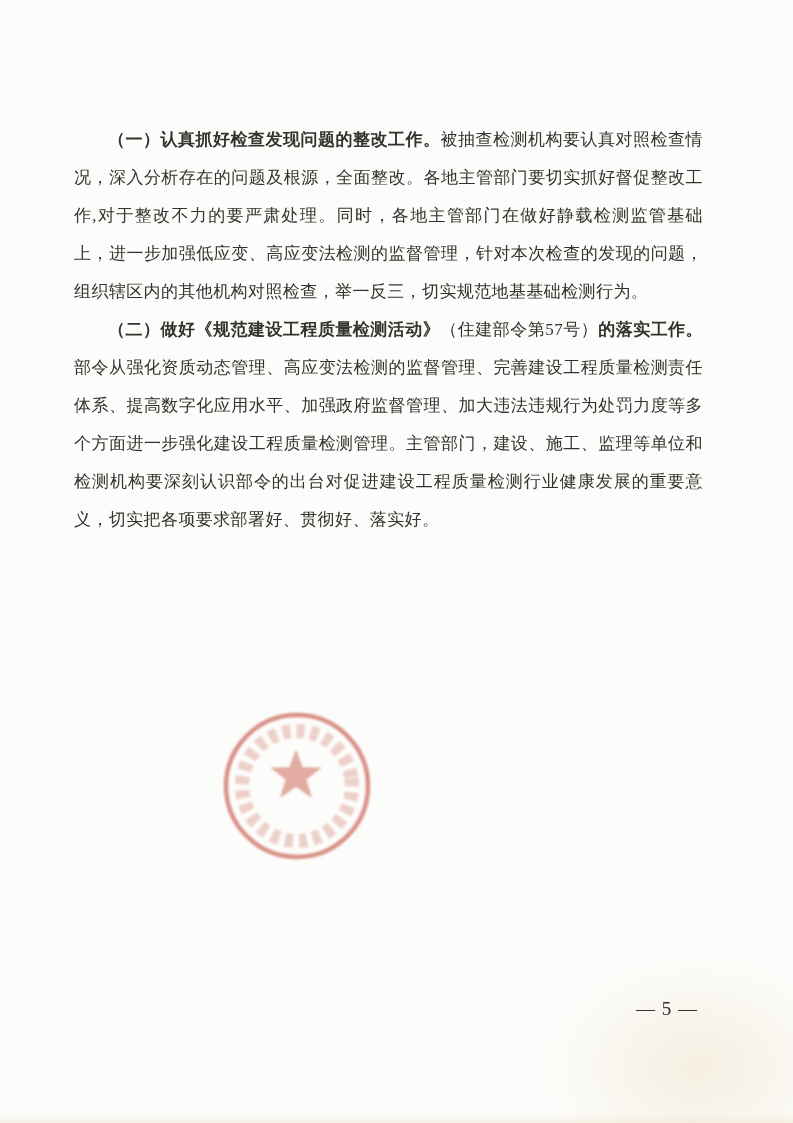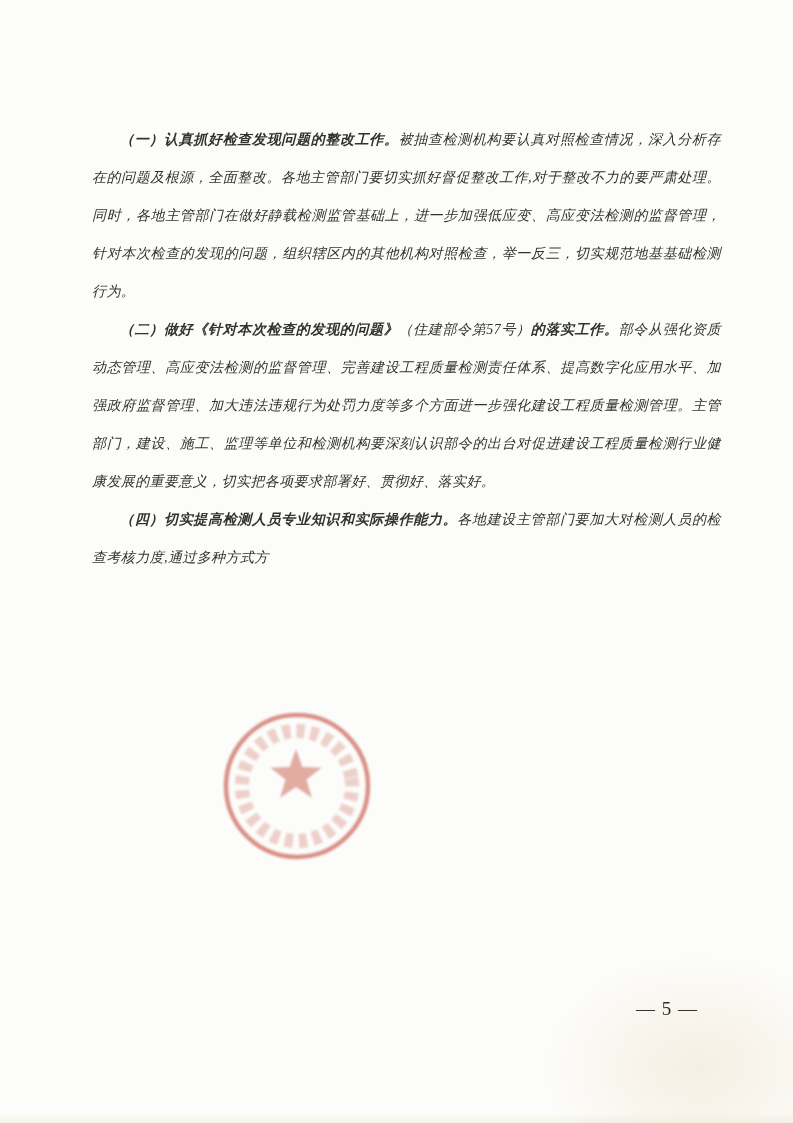--- a/index.html
+++ b/index.html
@@ -18,31 +18,30 @@
   .scan-artifacts {
     position: absolute;
     inset: 0;
     background:
       radial-gradient(220px 160px at 88% 95%, rgba(236,219,190,0.40), rgba(236,219,190,0) 70%),
       linear-gradient(to top, rgba(228,206,160,0.22), rgba(228,206,160,0) 10px);
     pointer-events: none;
   }
   .doc-body {
     position: absolute;
-    left: 92px;
+    left: 74px;
     top: 121px;
     width: 629px;
     color: #34322e;
-    font-size: 14px;
+    font-size: 17px;
     line-height: 38px;
     letter-spacing: 0.4px;
     text-align: justify;
     text-justify: inter-character;
     z-index: 2;
-    font-style: italic;
   }
   .doc-body p {
     margin: 0;
     text-indent: 2em;
   }
   .seg.bold {
     font-weight: 700;
   }
   .seal {
     position: absolute;
@@ -65,22 +64,21 @@
     z-index: 2;
   }
 </style>
 </head>
 <body>
 
 <div class="scan-artifacts"></div>
 
 <div class="doc-body">
     <p><span class="seg bold">（一）认真抓好检查发现问题的整改工作。</span><span class="seg">被抽查检测机构要认真对照检查情况，深入分析存在的问题及根源，全面整改。各地主管部门要切实抓好督促整改工作,对于整改不力的要严肃处理。同时，各地主管部门在做好静载检测监管基础上，进一步加强低应变、高应变法检测的监督管理，针对本次检查的发现的问题，组织辖区内的其他机构对照检查，举一反三，切实规范地基基础检测行为。</span></p>
-    <p><span class="seg bold">（二）做好《针对本次检查的发现的问题》</span><span class="seg">（住建部令第57号）</span><span class="seg bold">的落实工作。</span><span class="seg">部令从强化资质动态管理、高应变法检测的监督管理、完善建设工程质量检测责任体系、提高数字化应用水平、加强政府监督管理、加大违法违规行为处罚力度等多个方面进一步强化建设工程质量检测管理。主管部门，建设、施工、监理等单位和检测机构要深刻认识部令的出台对促进建设工程质量检测行业健康发展的重要意义，切实把各项要求部署好、贯彻好、落实好。</span></p>
-    <p><span class="seg bold">（四）切实提高检测人员专业知识和实际操作能力。</span><span class="seg">各地建设主管部门要加大对检测人员的检查考核力度,通过多种方式方</span></p>
+    <p><span class="seg bold">（二）做好《规范建设工程质量检测活动》</span><span class="seg">（住建部令第57号）</span><span class="seg bold">的落实工作。</span><span class="seg">部令从强化资质动态管理、高应变法检测的监督管理、完善建设工程质量检测责任体系、提高数字化应用水平、加强政府监督管理、加大违法违规行为处罚力度等多个方面进一步强化建设工程质量检测管理。主管部门，建设、施工、监理等单位和检测机构要深刻认识部令的出台对促进建设工程质量检测行业健康发展的重要意义，切实把各项要求部署好、贯彻好、落实好。</span></p>
   </div>
 
 <svg class="seal" viewBox="-80 -80 160 160" xmlns="http://www.w3.org/2000/svg">
   <defs>
     <filter id="sealblur" x="-20%" y="-20%" width="140%" height="140%">
       <feGaussianBlur stdDeviation="0.9"></feGaussianBlur>
     </filter>
   </defs>
   <g filter="url(#sealblur)">
     <circle class="seal-ink" cx="0" cy="0" r="71" fill="none" stroke-width="4.5" opacity="0.72" stroke="#c24a3a"></circle>

